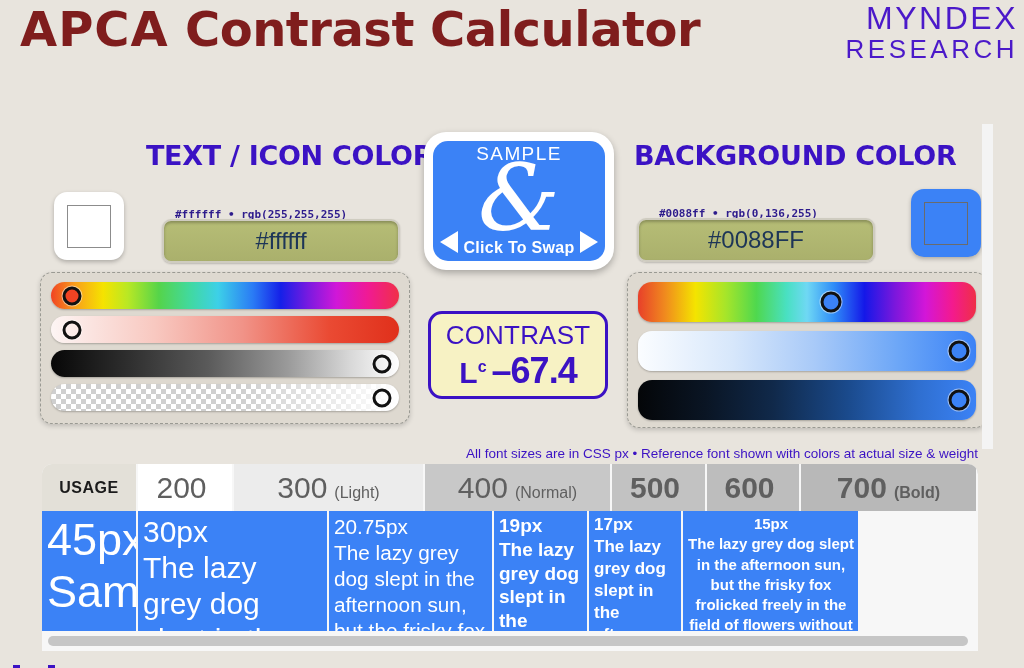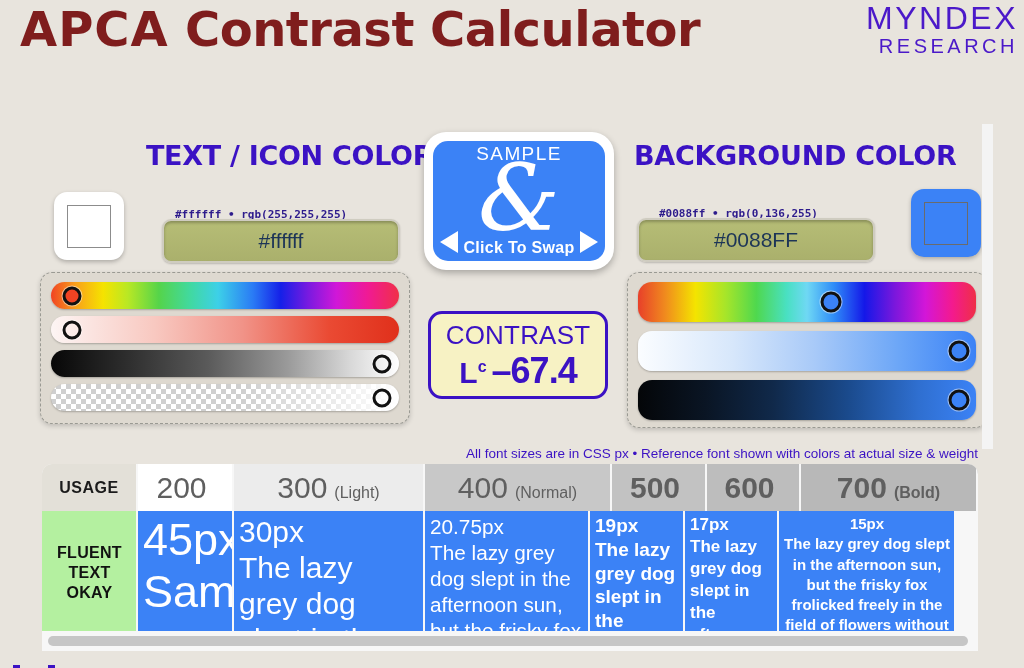--- a/index.html
+++ b/index.html
@@ -20,21 +20,21 @@
     font-family: "DejaVu Sans", sans-serif;
   }
   .app-title .acr { font-weight: 700; letter-spacing: 1px; }
   .brand {
     position: absolute; right: 6px; top: 2px;
     text-align: right; color: #4b19c9;
     font-family: "Liberation Sans", sans-serif;
     line-height: 1.05;
   }
   .brand-1 { font-size: 32px; letter-spacing: 2.5px; font-weight: 400; }
-  .brand-2 { font-size: 20px; letter-spacing: 3.5px; font-weight: 400; }
+  .brand-2 { font-size: 26px; letter-spacing: 3.5px; font-weight: 400; }
 
   
   .sec-title {
     position: absolute; font-size: 27px; font-weight: 700;
     color: #3b12c4; letter-spacing: -0.3px; white-space: nowrap;
     font-family: "DejaVu Sans", sans-serif;
   }
   #title-text { left: 146px; top: 140px; }
   #title-bg   { left: 634px; top: 140px; }
 
@@ -58,21 +58,21 @@
   #val-text { left: 175px; top: 193px; }
   #val-bg   { left: 659px; top: 192px; }
 
   
   .hex-field {
     position: absolute; height: 44px; border-radius: 9px;
     background: linear-gradient(#b6bd76, #aab06c);
     border: 2px solid #cfccc0;
     box-shadow: inset 0 2px 3px rgba(0,0,0,.25), 0 1px 2px rgba(0,0,0,.2);
     display: flex; align-items: center; justify-content: center;
-    color: #1d3557; font-size: 21px; font-weight: 400;
+    color: #1d3557; font-size: 24px; font-weight: 400;
     font-family: "Liberation Sans", sans-serif;
   }
   #hex-text { left: 162px; top: 219px; width: 238px; }
   #hex-bg   { left: 637px; top: 218px; width: 238px; }
 
   
   .slider-panel {
     position: absolute; border: 1px dashed #9a9a93; border-radius: 12px;
     background: #ded9d0; box-shadow: 0 2px 5px rgba(0,0,0,.18);
     padding: 9px 10px;
@@ -347,21 +347,20 @@
         <span class="wt">600</span>
         <span class="nm"></span>
       </div>
       <div class="th c700" style="width:177px">
         <span class="wt">700</span>
         <span class="nm">(Bold)</span>
       </div>
     </div>
 
     <div class="tbody">
-      <div class="td usage-cell" style="width:96px">FLUENT<br>TEXT<br>OKAY</div>
 
       <div class="td w200" style="width:96px">
         <span class="sz">45px</span>
         <span class="body">Sample</span>
       </div>
       <div class="td w300" style="width:191px">
         <span class="sz">30px</span>
         <span class="body">The lazy grey dog slept in the afternoon sun, but the frisky fox frolicked freely</span>
       </div>
       <div class="td w400" style="width:165px">

